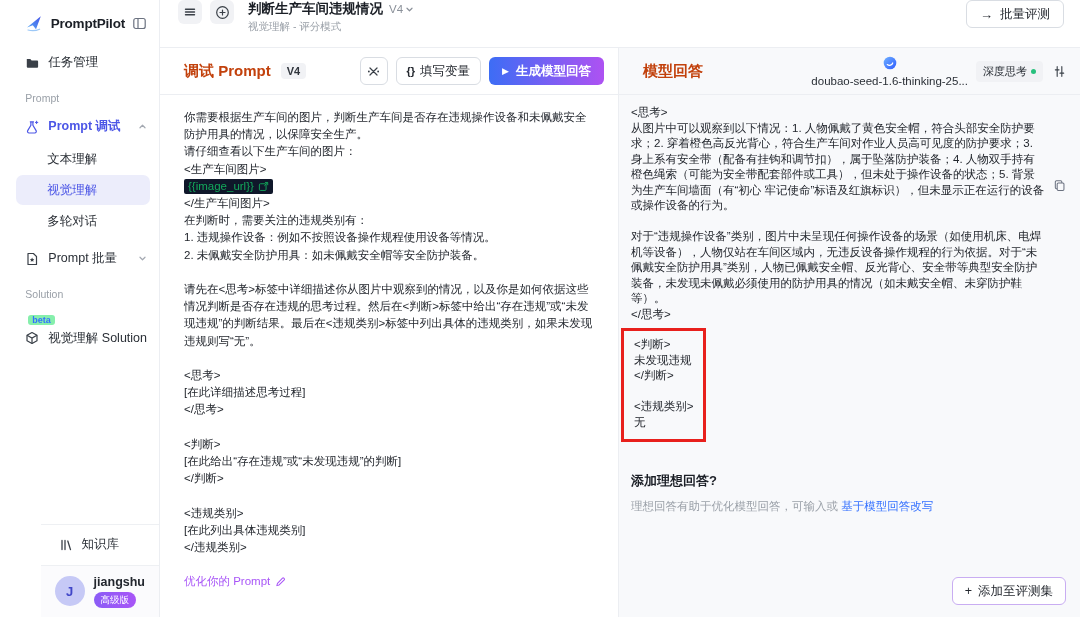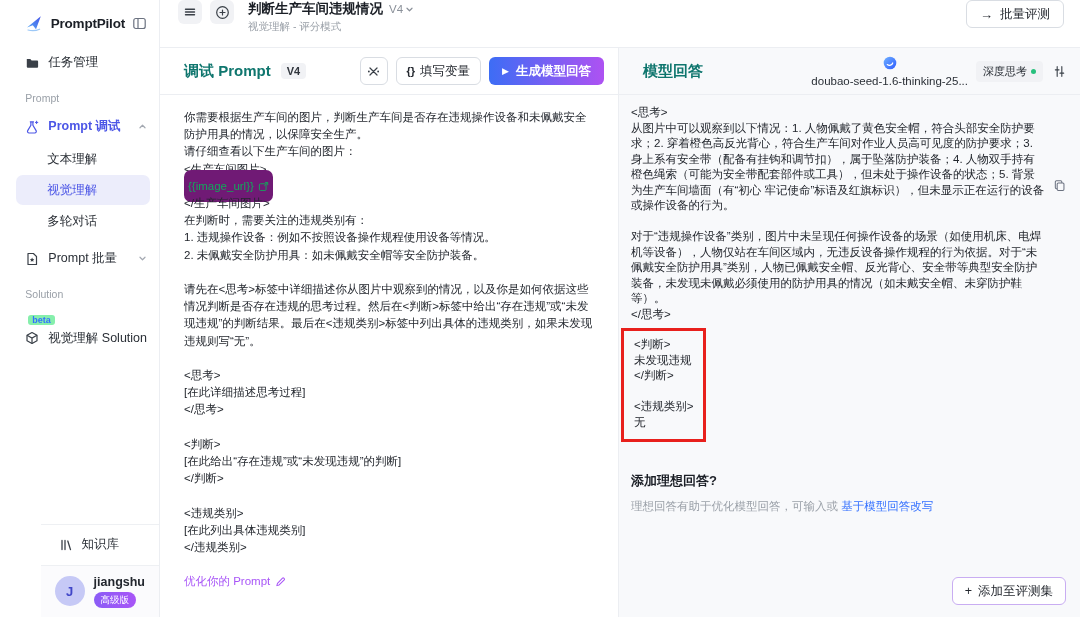--- a/index.html
+++ b/index.html
@@ -42,32 +42,32 @@
   .spacer { flex:1; }
   .outline-btn { display:flex; align-items:center; gap:7px; border:1px solid #D9DDE3; background:#fff; border-radius:6px; height:28px; padding:0 13px; font-size:12.5px; color:#23272E; cursor:pointer; font-family:inherit; }
   .arrow-g { font-size:13px; line-height:1; }
 
   
   .panels { flex:1; display:flex; min-height:0; }
   .panel { display:flex; flex-direction:column; min-width:0; }
   .panel-debug { width:459px; min-width:459px; border-right:1px solid #ECEEF2; background:#fff; }
   .panel-resp { flex:1; background:#F8F9FB; }
   .p-head { height:47px; min-height:47px; border-bottom:1px solid #ECEEF2; display:flex; align-items:center; padding:0 14px 0 24px; gap:8px; }
-  .p-title { font-size:15px; font-weight:bold; color:#0f766e; }
+  .p-title { font-size:15px; font-weight:bold; color:#c2410c; }
   .ver-badge { font-size:11px; font-weight:bold; color:#30353C; background:#F1F2F5; border-radius:4px; padding:2px 6px; margin-left:2px; }
   .icon-btn { width:28px; height:28px; border:1px solid #D9DDE3; border-radius:6px; background:#fff; display:flex; align-items:center; justify-content:center; color:#3A4048; cursor:pointer; }
   .outline-btn.sm { padding:0 10px; gap:5px; }
   .braces { font-size:11px; font-weight:bold; }
   .grad-btn { height:28px; border:none; border-radius:6px; background:linear-gradient(90deg,#3D6DF5,#AE52F2); color:#fff; font-size:12.5px; font-weight:bold; display:flex; align-items:center; gap:7px; padding:0 13px; cursor:pointer; font-family:inherit; }
   .play { font-size:9px; line-height:1; }
 
   .prompt-editor { padding:14px 24px; font-size:11.5px; line-height:17.2px; color:#23272E; overflow:hidden; flex:1; }
   .prewrap { white-space:pre-wrap; word-break:break-all; }
   .var-line { display:flex; align-items:center; height:17.2px; }
-  .var-chip { display:inline-flex; align-items:center; gap:4px; color:#13A85B; background:#701a75; border-radius:7px; padding:0 4px; height:32px; cursor:pointer; }
+  .var-chip { display:inline-flex; align-items:center; gap:4px; color:#13A85B; background:#0f172a; border-radius:2px; padding:0 4px; height:15px; cursor:pointer; }
   .optimize { margin-top:17px; color:#A855F7; display:flex; gap:5px; align-items:center; cursor:pointer; }
 
   .resp-head-right { display:flex; align-items:center; gap:8px; }
   .model-chip { display:flex; align-items:center; gap:5px; font-size:11.5px; color:#2A2F36; cursor:pointer;flex-direction:column; }
   .mode-pill { display:flex; align-items:center; gap:4px; background:#F1F2F5; border-radius:4px; padding:3px 7px; font-size:11px; color:#2A2F36; cursor:pointer; }
   .gdot { width:5px; height:5px; border-radius:50%; background:#27C07D; }
   .sliders { color:#3A4048; display:flex; cursor:pointer; margin-left:2px; }
 
   .resp-body { position:relative; padding:10px 12px 12px; flex:1; overflow:hidden; }
   .think-chip { height:34px; background:#EDEEFA; border-radius:8px; display:flex; align-items:center; gap:8px; padding:0 12px; font-size:11.5px; color:#30354A; cursor:pointer; margin-bottom:26px; }

